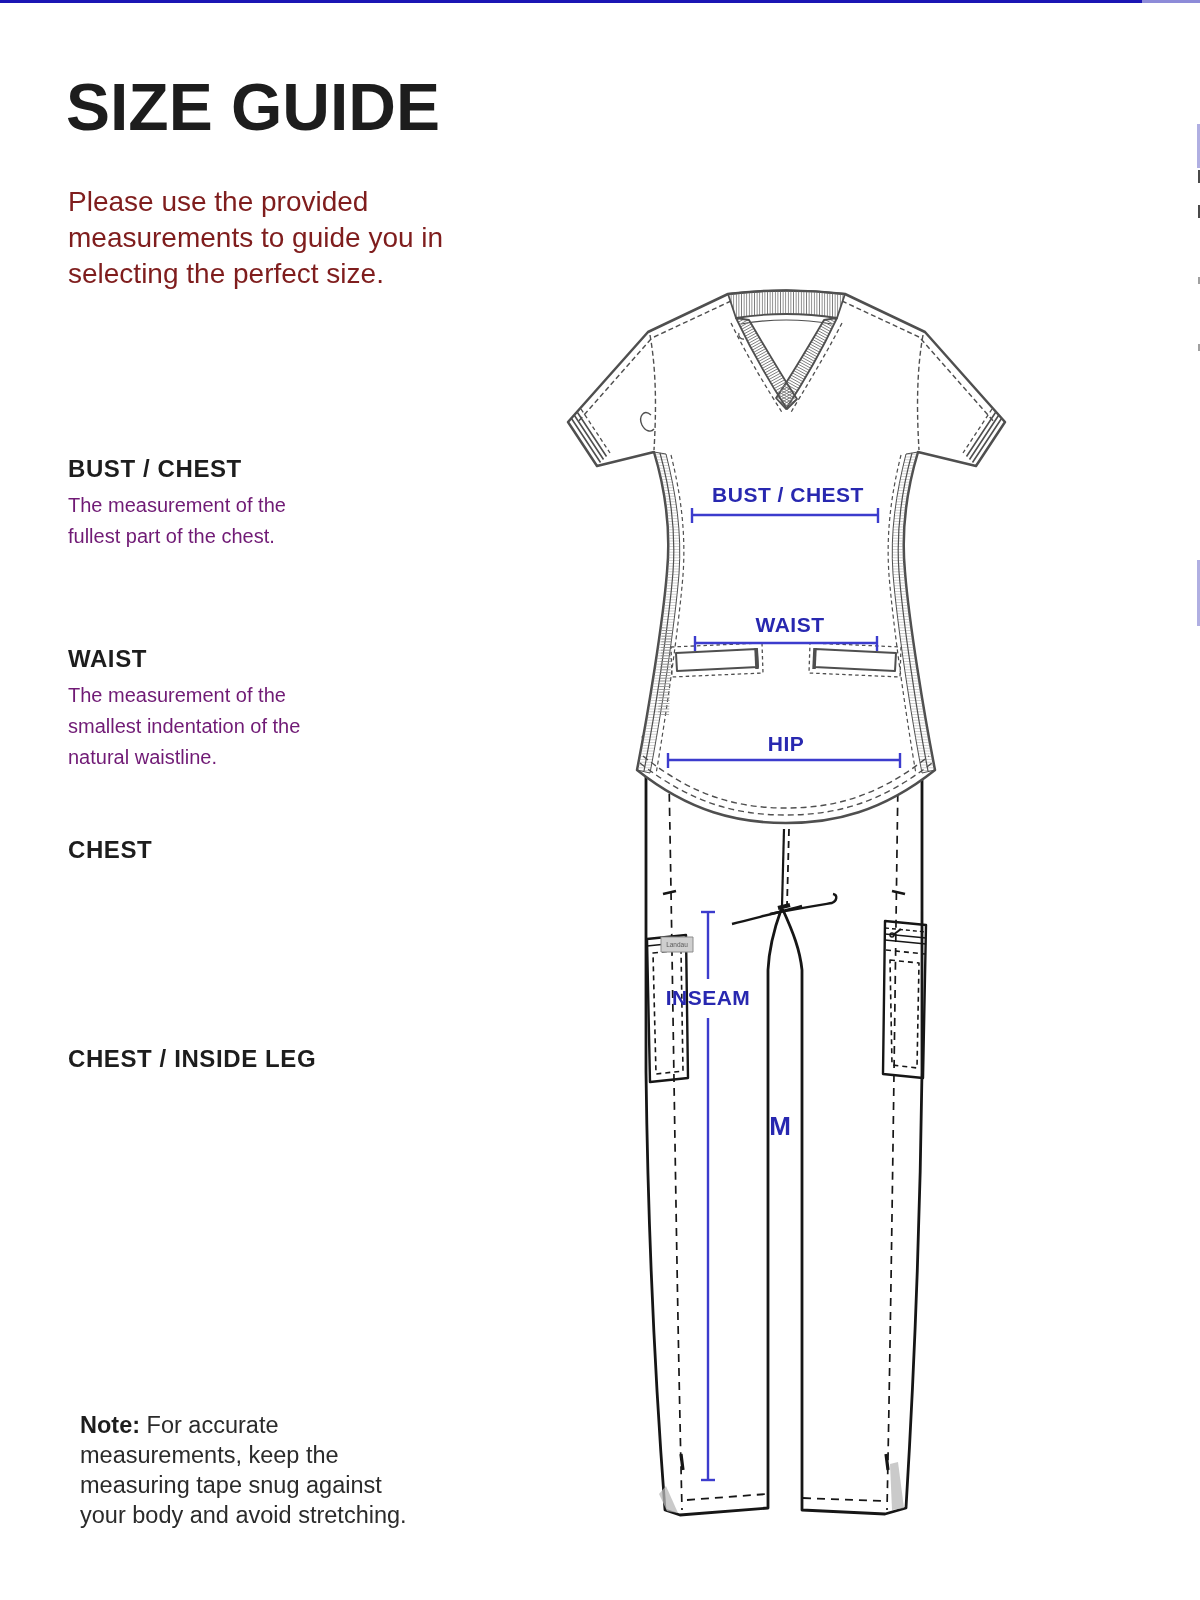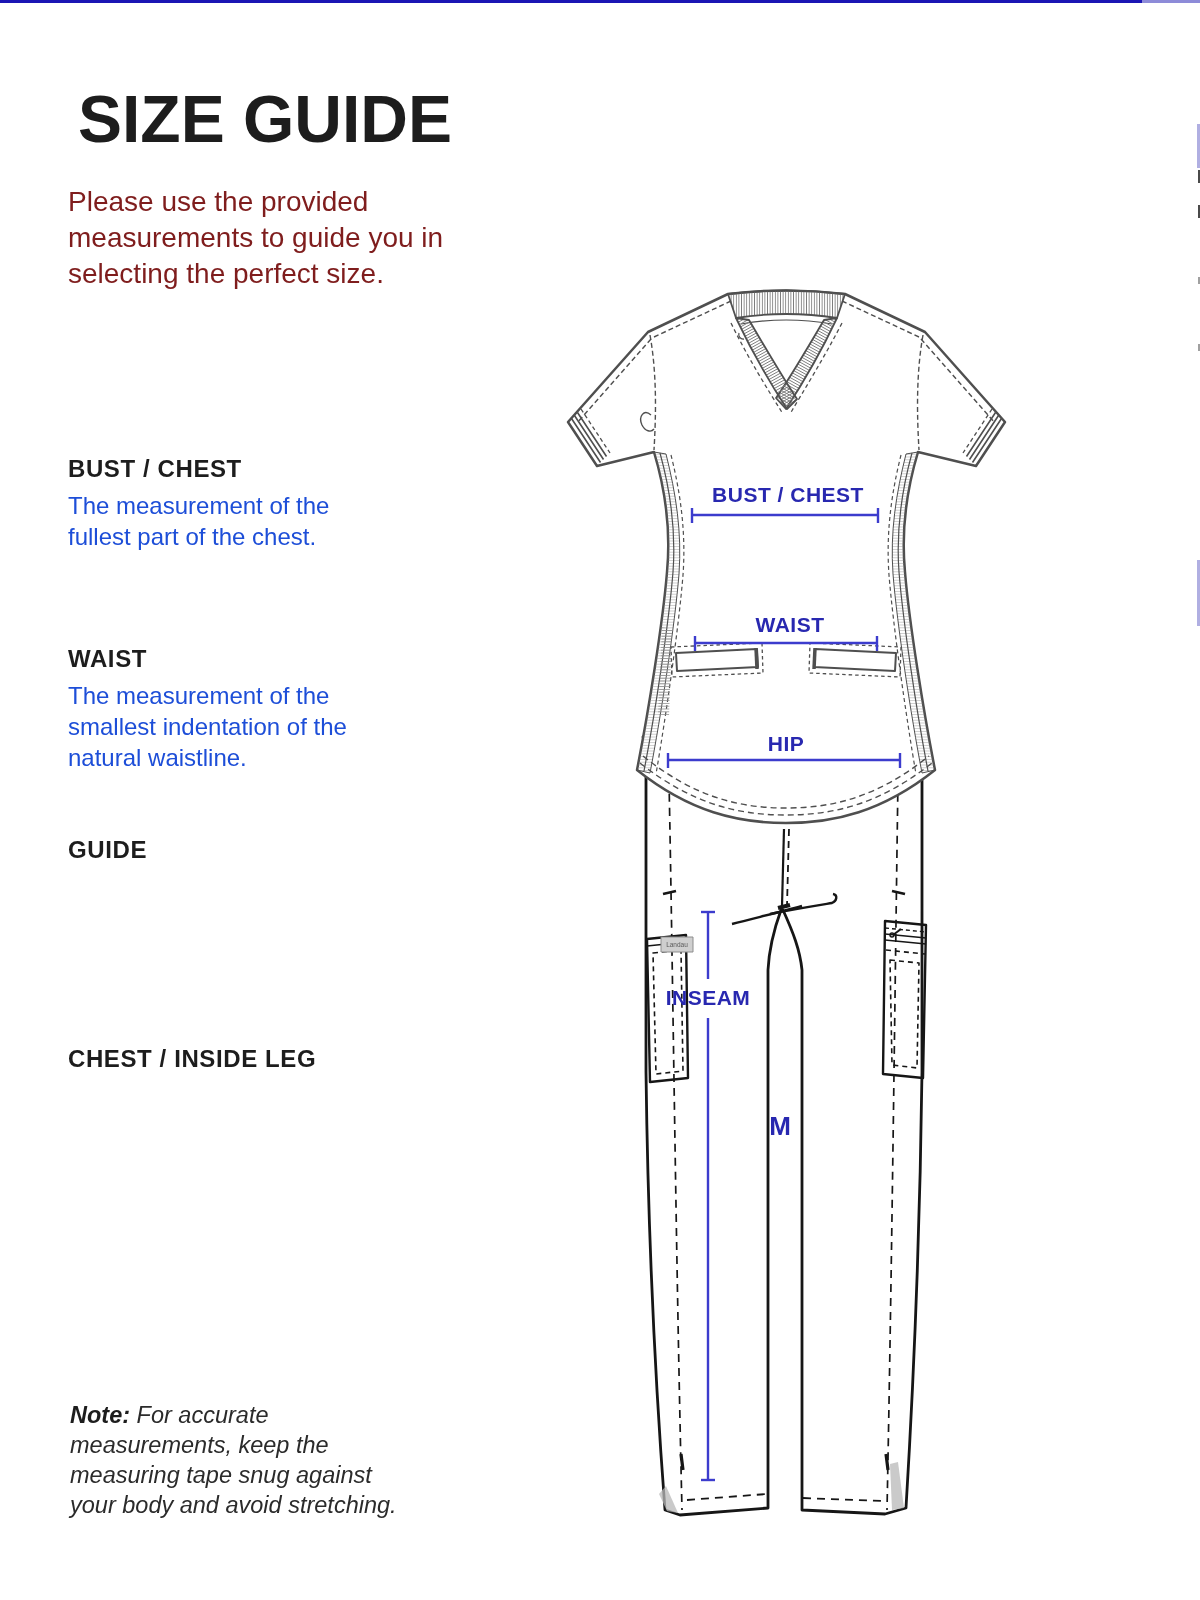--- a/index.html
+++ b/index.html
@@ -1,30 +1,30 @@
 <!DOCTYPE html>
 <html><head>
 <meta charset="utf-8">
 <style>
   html,body{margin:0;padding:0;background:#fff;}
   .page{position:relative;width:1200px;height:1600px;background:#ffffff;
         font-family:"Liberation Sans",sans-serif;overflow:hidden;}
   .topbar{position:absolute;top:0;left:0;width:1200px;height:3px;background:#1b16b4;}
   .topbar-end{position:absolute;top:0;right:0;width:58px;height:3px;background:#8d8bd8;}
-  .page-title{position:absolute;left:66px;top:74px;margin:12px;
+  .page-title{position:absolute;left:66px;top:74px;margin:0;
         font-size:66px;line-height:1;font-weight:bold;letter-spacing:0;color:#1d1d1d;}
   .intro{position:absolute;left:68px;top:184px;margin:0;width:500px;
         font-size:28px;line-height:36px;color:#7f1d1d;white-space:pre-line;}
   .def{position:absolute;left:68px;width:420px;}
   .def h2{margin:0 0 7px 0;font-size:24px;line-height:28px;font-weight:bold;
         letter-spacing:.6px;color:#1d1d1d;}
-  .def p{margin:0;font-size:24px;line-height:31px;color:#1d4ed8;white-space:pre-line;}
+  .def p{margin:0;font-size:20px;line-height:31px;color:#701a75;white-space:pre-line;}
   .sec-bust{top:455px;} .sec-waist{top:645px;} .sec-hips{top:836px;} .sec-inseam{top:1045px;}
-  .note{position:absolute;left:68px;top:1398px;margin:2px;width:400px;
-        font-size:23.5px;line-height:30px;color:#2b2b2b;white-space:pre-line;font-style:italic;}
+  .note{position:absolute;left:68px;top:1398px;margin:12px;width:400px;
+        font-size:23.5px;line-height:30px;color:#2b2b2b;white-space:pre-line;}
   .note b{color:#1d1d1d;}
   .diagram{position:absolute;left:540px;top:282px;width:500px;height:1240px;}
   .edge{position:absolute;right:0;}
   .edge.lav{width:3px;background:#b0afe2;}
   .edge.dark{width:2px;background:#4a4a4a;}
   .edge.soft{width:2px;background:#a0a0a0;}
   svg text{font-family:"Liberation Sans",sans-serif;}
   .anno-label{font-weight:bold;font-size:21px;letter-spacing:.5px;fill:#2828b0;}
   .anno-m{font-weight:bold;font-size:26px;fill:#2828b0;}
   .tag-text{font-size:6.5px;fill:#5a5a5a;}
@@ -50,21 +50,21 @@
   </section>
 
   <section class="def sec-waist">
     <h2>WAIST</h2>
     <p>The measurement of the
 smallest indentation of the
 natural waistline.</p>
   </section>
 
   <section class="def sec-hips">
-    <h2>GUIDE</h2>
+    <h2>CHEST</h2>
   </section>
 
   <section class="def sec-inseam">
     <h2>CHEST / INSIDE LEG</h2>
   </section>
 
   <p class="note"><b>Note:</b><span> For accurate
 measurements, keep the
 measuring tape snug against
 your body and avoid stretching.</span></p>

